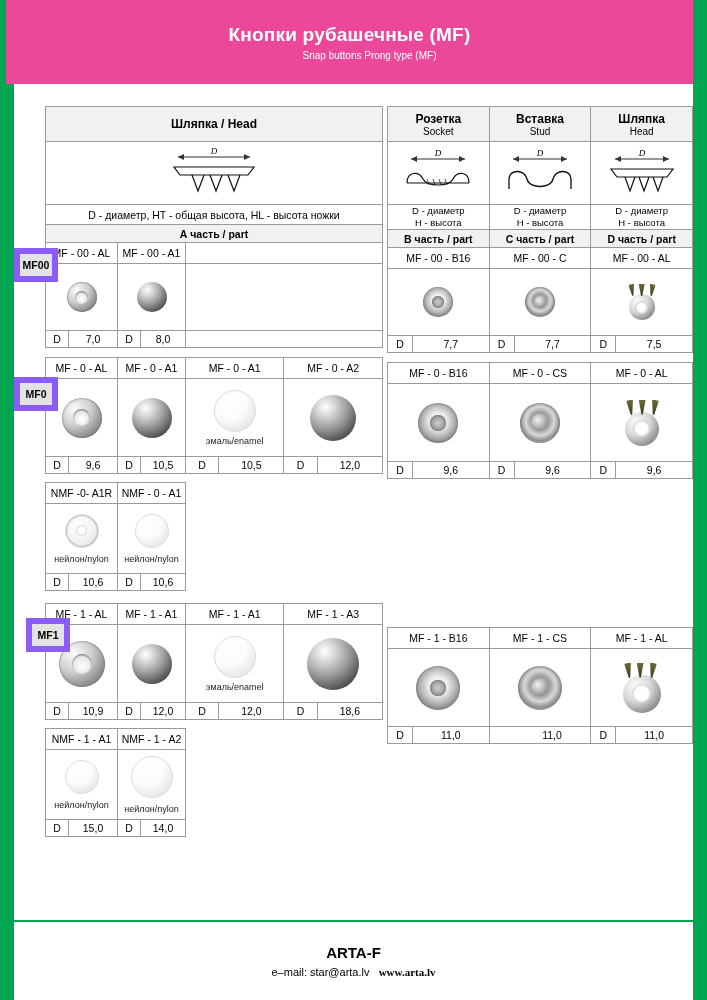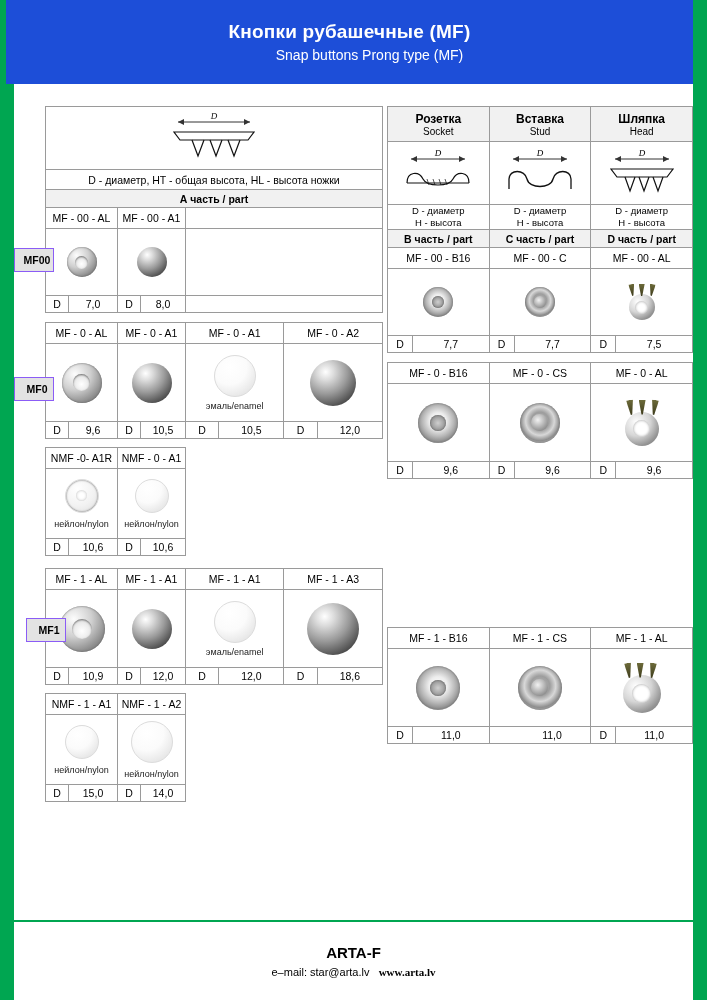--- a/index.html
+++ b/index.html
@@ -14,25 +14,25 @@
   }
   
   .leftbar,.rightbar{
     position:absolute;top:0;bottom:0;width:14px;background:#00a651;
   }
   .leftbar{left:0;}
   .rightbar{right:0;}
 
   .header{
     position:absolute;left:6px;right:14px;top:0;height:84px;
-    background:#1d4ed8;color:#fff;
+    background:#ec4899;color:#fff;
     display:flex;flex-direction:column;align-items:center;justify-content:center;
   }
   .header .t1{font-size:19px;font-weight:bold;letter-spacing:.2px;margin-bottom:4px;}
-  .header .t2{font-size:14px;margin-left:40px;}
+  .header .t2{font-size:10px;margin-left:40px;}
 
   .sheet{
     position:absolute;left:14px;top:84px;right:14px;bottom:78px;
     background:#fff;
   }
 
   table{border-collapse:collapse;}
   td,th{border:1px solid #9a9a9a;padding:0;vertical-align:middle;text-align:center;font-size:10.5px;}
 
   
@@ -44,23 +44,23 @@
   .smallhdr{font-size:9.5px;line-height:12px;}
   .greyrow td{background:#f1f1f1;font-weight:bold;font-size:10.5px;height:17px;}
   .codeRow td{height:20px;font-size:10.5px;background:#fff;}
   .dimRow td{height:16px;font-size:10.5px;}
   .dimLbl{width:22px;}
   .picRow td{height:66px;}
 
   .grouplabel{
     position:absolute;
     width:32px;height:22px;
-    background:#e3e3e3;border:1px solid #8b5cf6;
+    background:#e3e3e3;border:6px solid #8b5cf6;
     font-weight:bold;font-size:10.5px;
-    display:flex;align-items:center;justify-content:center;padding-left:6px;
+    display:flex;align-items:center;justify-content:center;
   }
 
   .note{font-size:9px;color:#222;}
 
   .footer{
     position:absolute;left:14px;right:14px;bottom:0;height:78px;
     border-top:2px solid #00a651;
     display:flex;flex-direction:column;align-items:center;justify-content:center;
     text-align:center;
   }
@@ -169,20 +169,23 @@
 
 <div class="header">
   <div class="t1">Кнопки рубашечные (MF)</div>
   <div class="t2">Snap buttons Prong type (MF)</div>
 </div>
 
 <div class="sheet">
 
   <table class="leftTable">
     <tbody>
+        <tr class="hdrRow">
+      <td colspan="8">Шляпка / Head</td>
+    </tr>
     <tr>
       <td colspan="8" class="diagcell">
         <svg width="120" height="56" viewBox="0 0 120 56">
           <line x1="24" y1="12" x2="96" y2="12" stroke="#333" stroke-width="1"></line>
           <path d="M24 12 l6 -3 v6 z" fill="#333"></path>
           <path d="M96 12 l-6 -3 v6 z" fill="#333"></path>
           <text x="60" y="9" font-size="9" font-style="italic" text-anchor="middle" fill="#111" font-family="Liberation Serif, serif">D</text>
           <path d="M20 22 L100 22 L94 30 L26 30 Z" fill="none" stroke="#111" stroke-width="1.2"></path>
           <path d="M38 30 L44 46 L50 30" fill="none" stroke="#111" stroke-width="1.2"></path>
           <path d="M56 30 L62 46 L68 30" fill="none" stroke="#111" stroke-width="1.2"></path>

